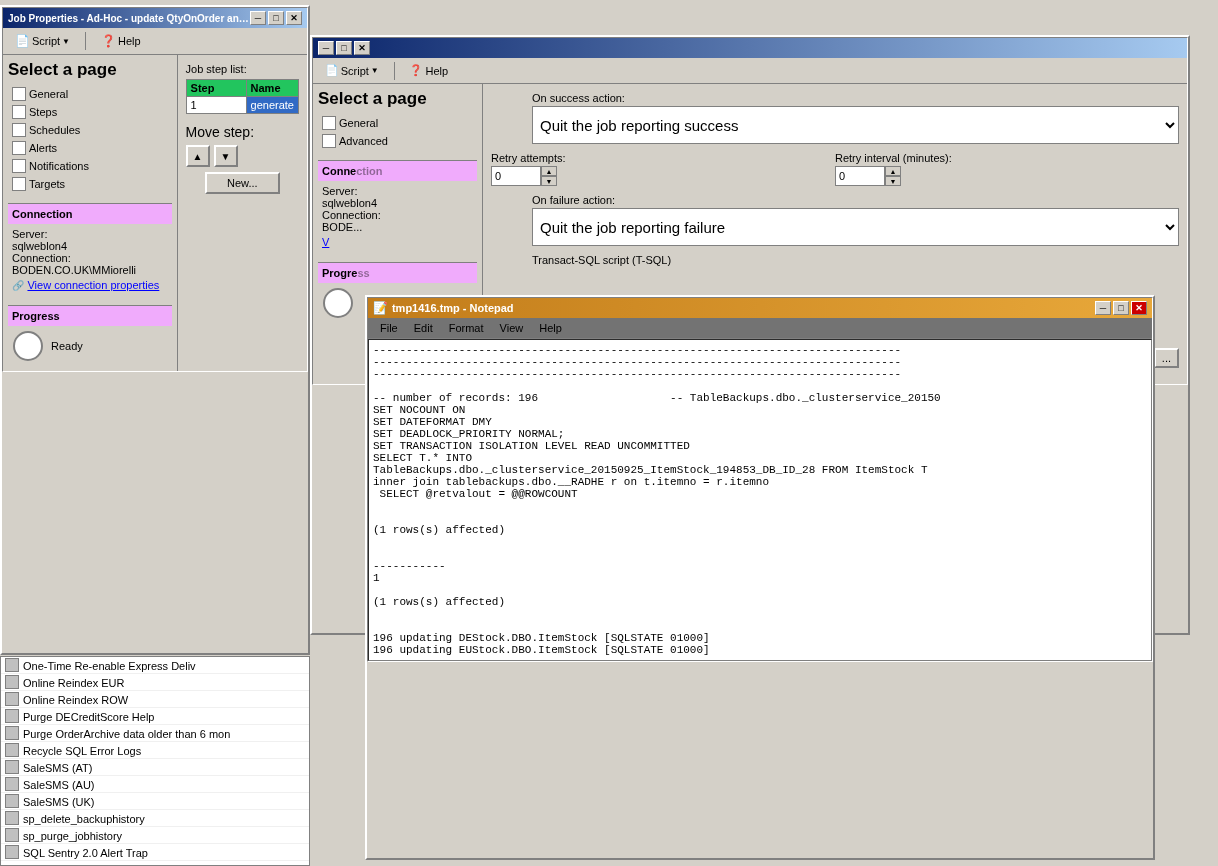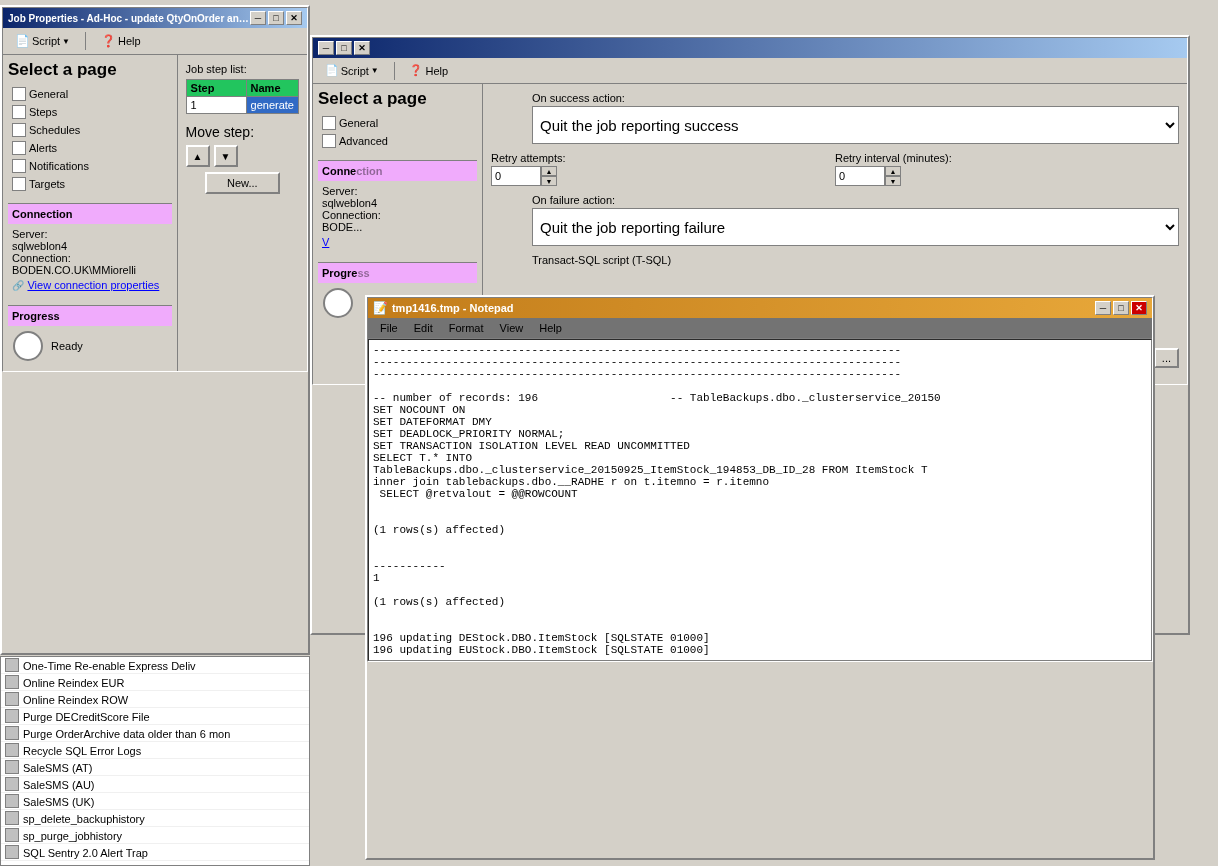--- a/index.html
+++ b/index.html
@@ -615,21 +615,21 @@
   <div class="bottom-list-item">
     <span class="list-icon"></span>
     <span>Online Reindex EUR</span>
   </div>
   <div class="bottom-list-item">
     <span class="list-icon"></span>
     <span>Online Reindex ROW</span>
   </div>
   <div class="bottom-list-item">
     <span class="list-icon"></span>
-    <span>Purge DECreditScore File</span>
+    <span>Purge DECreditScore Help</span>
   </div>
   <div class="bottom-list-item">
     <span class="list-icon"></span>
     <span>Purge OrderArchive data older than 6 mon</span>
   </div>
   <div class="bottom-list-item">
     <span class="list-icon"></span>
     <span>Recycle SQL Error Logs</span>
   </div>
   <div class="bottom-list-item">

